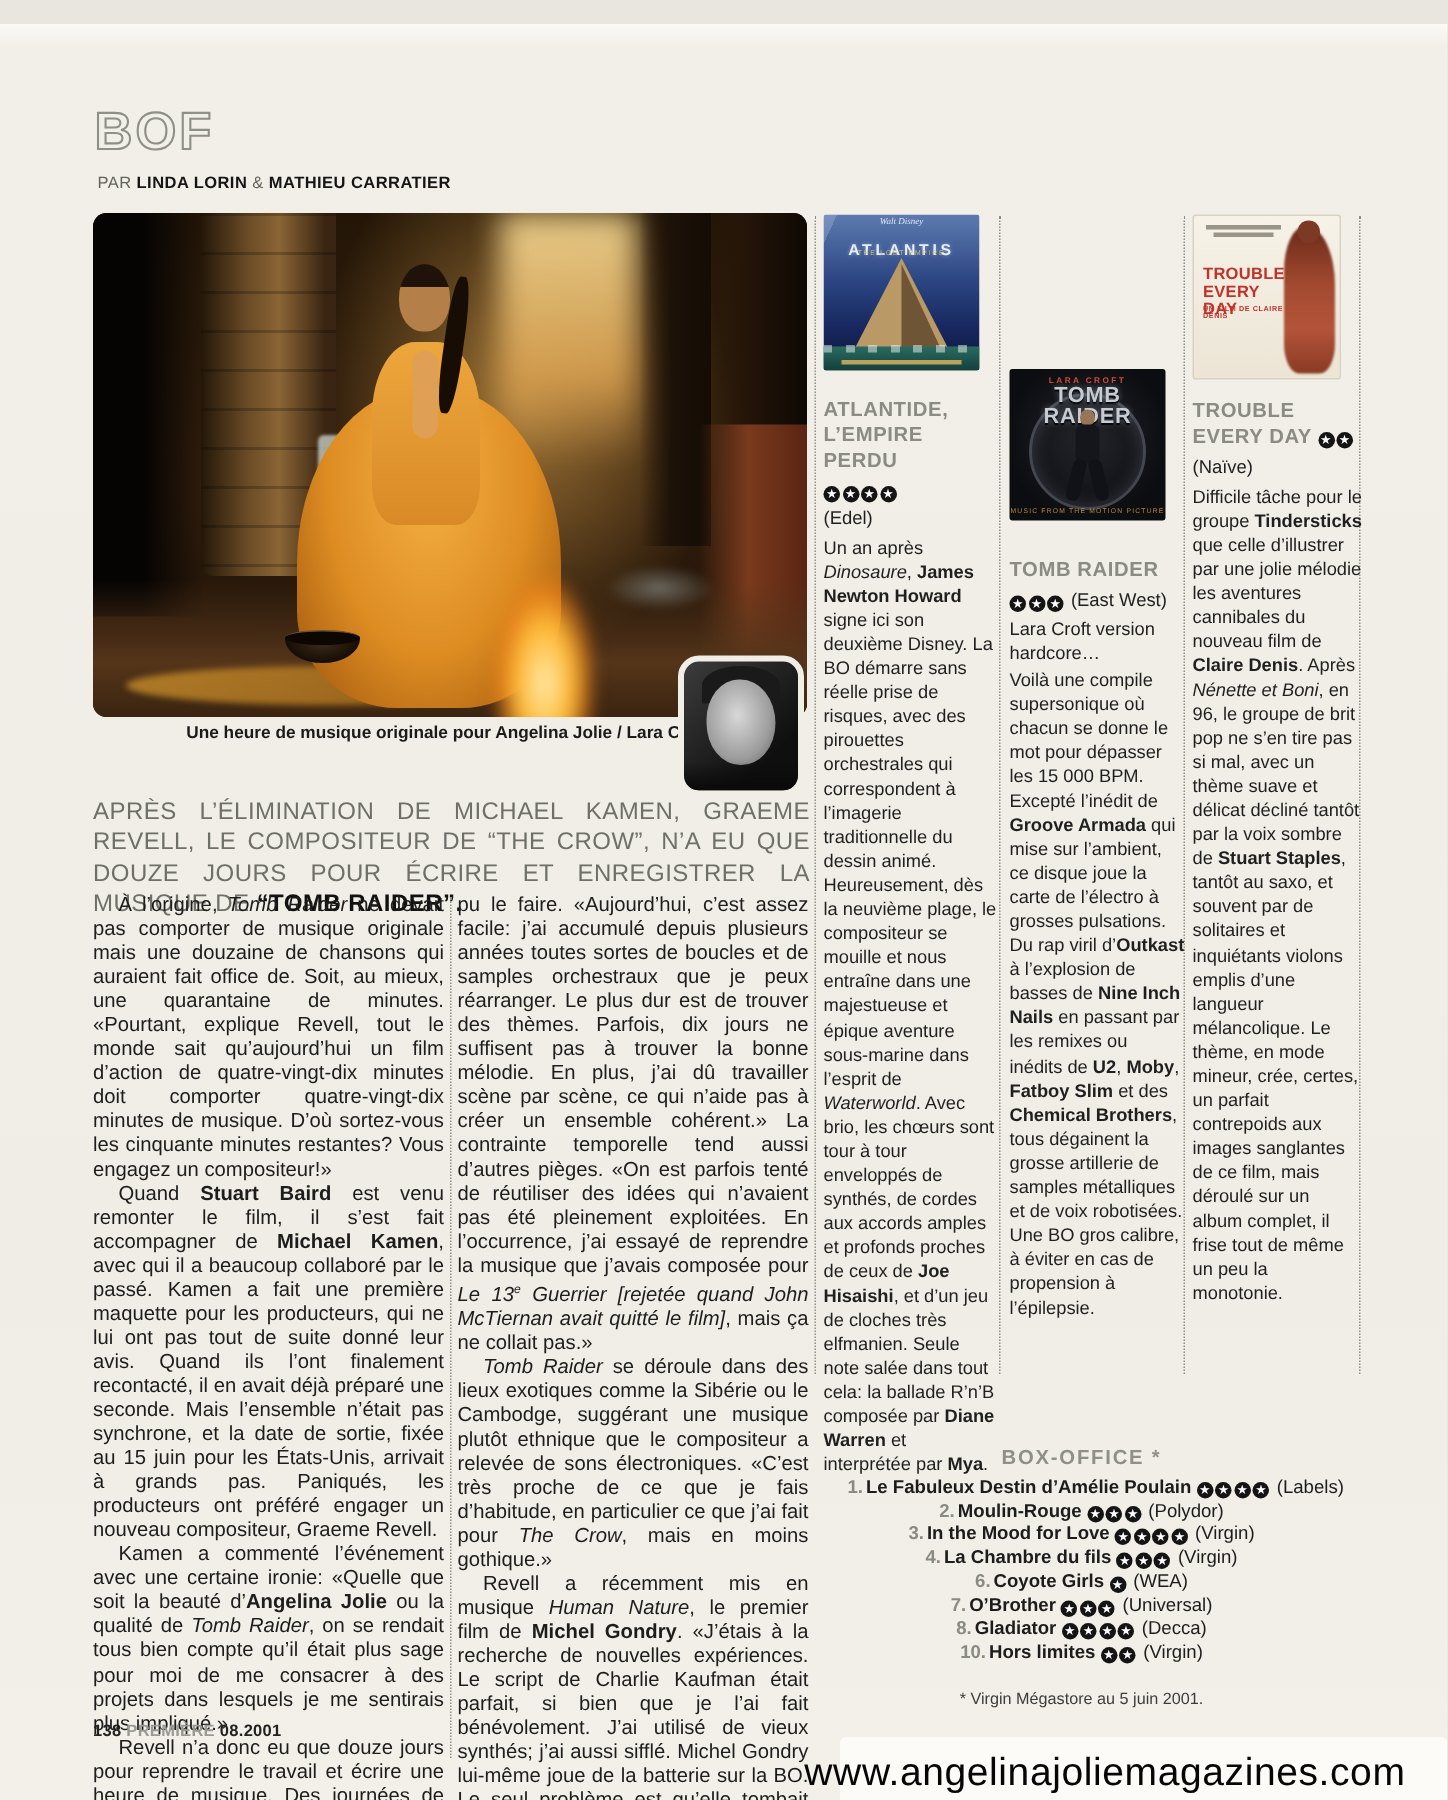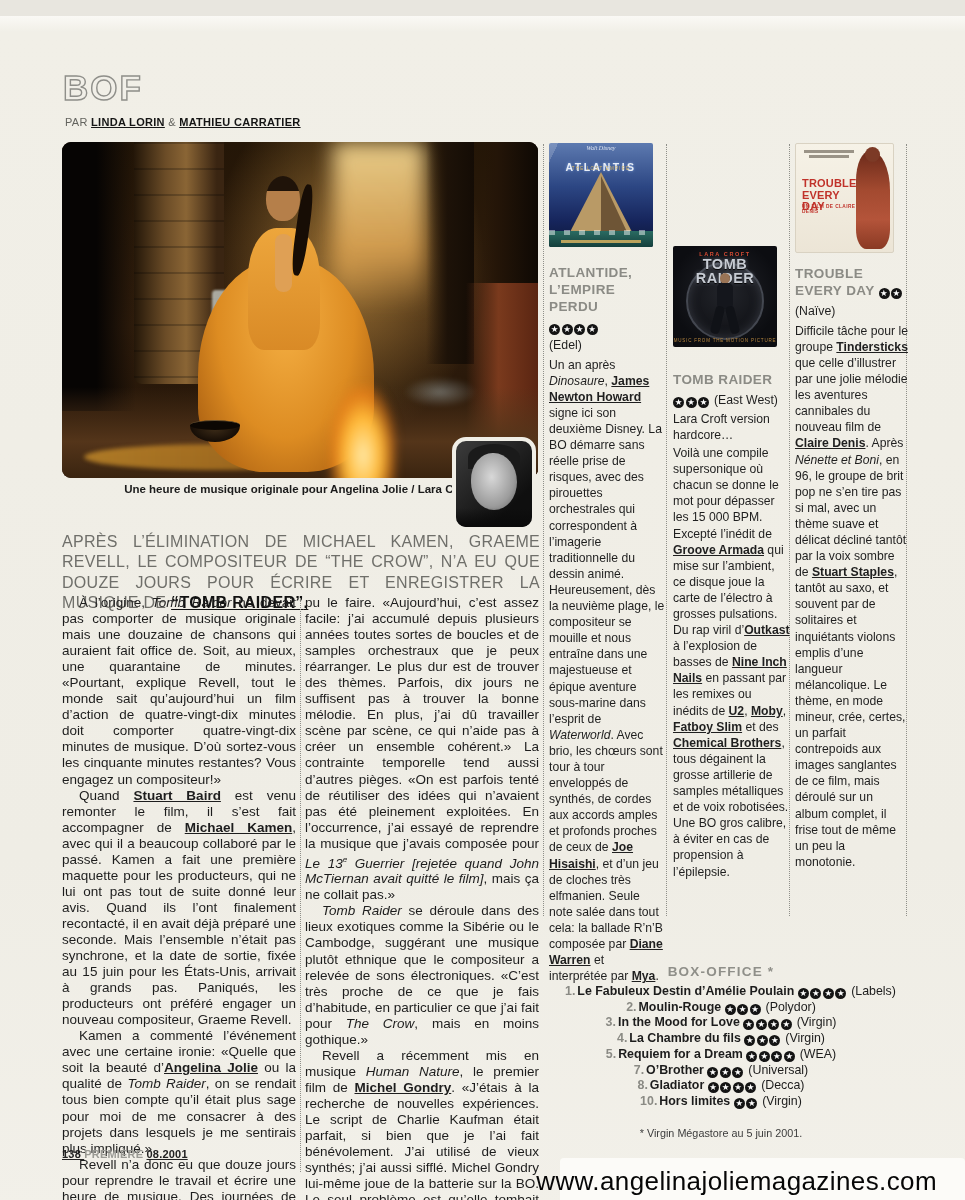--- a/index.html
+++ b/index.html
@@ -73,21 +73,21 @@
   .subhead  { left:62px; top:516px; width:478px; font-size:16px; line-height:1.27; letter-spacing:.3px;
     color:#6f6f6a; text-align:justify; }
   .subhead .dark { color:#111; }
 
   
   .article { font-size:13.5px; line-height:16.05px; text-align:justify; color:#1d1d1d; }
   .col1 { left:62px;  top:579px; width:234px; }
   .col2 { left:305px; top:579px; width:234px; }
   .para { margin:0; text-indent:17px; }
   .para.noindent { text-indent:0; }
-  .b { font-weight:700;text-decoration:underline; } .i { font-style:italic; }
+  .b { font-weight:700; } .i { font-style:italic; }
   .sup { vertical-align:super; font-size:.6em; }
   .muted { color:#63635e; }
   .pmuted { color:#9a9a94; font-weight:700; }
 
   .vrule { width:0; border-left:1px dotted #8f8f89; }
   .vr-art { left:300px; top:582px; height:574px; }
   .vr-1 { left:543px; top:128px; height:772px; }
   .vr-2 { left:666px; top:128px; height:772px; }
   .vr-3 { left:789px; top:128px; height:772px; }
   .vr-4 { left:906px; top:128px; height:772px; }
@@ -282,21 +282,21 @@
         <p class="para"><span>Difficile tâche pour le groupe </span><span class="b">Tindersticks</span><span> que celle d’illustrer par une jolie mélodie les aventures cannibales du nouveau film de </span><span class="b">Claire Denis</span><span>. Après </span><span class="i">Nénette et Boni</span><span>, en 96, le groupe de brit pop ne s’en tire pas si mal, avec un thème suave et délicat décliné tantôt par la voix sombre de </span><span class="b">Stuart Staples</span><span>, tantôt au saxo, et souvent par de solitaires et inquiétants violons emplis d’une langueur mélancolique. Le thème, en mode mineur, crée, certes, un parfait contrepoids aux images sanglantes de ce film, mais déroulé sur un album complet, il frise tout de même un peu la monotonie.</span></p>
       </div>
   </div>
 
   <div class="abs boxoffice">
     <div class="bo-head">BOX-OFFICE *</div>
     <div class="bo-row"><span class="bo-num">1.</span><span class="bo-name">Le Fabuleux Destin d’Amélie Poulain</span> <span><span class="star">★</span><span class="star">★</span><span class="star">★</span><span class="star">★</span></span> <span class="bo-label">(Labels)</span></div>
     <div class="bo-row"><span class="bo-num">2.</span><span class="bo-name">Moulin-Rouge</span> <span><span class="star">★</span><span class="star">★</span><span class="star">★</span></span> <span class="bo-label">(Polydor)</span></div>
     <div class="bo-row"><span class="bo-num">3.</span><span class="bo-name">In the Mood for Love</span> <span><span class="star">★</span><span class="star">★</span><span class="star">★</span><span class="star">★</span></span> <span class="bo-label">(Virgin)</span></div>
     <div class="bo-row"><span class="bo-num">4.</span><span class="bo-name">La Chambre du fils</span> <span><span class="star">★</span><span class="star">★</span><span class="star">★</span></span> <span class="bo-label">(Virgin)</span></div>
-    <div class="bo-row"><span class="bo-num">5.</span><span class="bo-name">Requiem for a Dream</span> <span><span class="star">★</span><span class="star">★</span><span class="star">★</span><span class="star">★</span></span> <span class="bo-label">(WEA)</span></div>
+    <div class="bo-row"><span class="bo-num">6.</span><span class="bo-name">Coyote Girls</span> <span><span class="star">★</span></span> <span class="bo-label">(WEA)</span></div>
     <div class="bo-row"><span class="bo-num">7.</span><span class="bo-name">O’Brother</span> <span><span class="star">★</span><span class="star">★</span><span class="star">★</span></span> <span class="bo-label">(Universal)</span></div>
     <div class="bo-row"><span class="bo-num">8.</span><span class="bo-name">Gladiator</span> <span><span class="star">★</span><span class="star">★</span><span class="star">★</span><span class="star">★</span></span> <span class="bo-label">(Decca)</span></div>
     <div class="bo-row"><span class="bo-num">10.</span><span class="bo-name">Hors limites</span> <span><span class="star">★</span><span class="star">★</span></span> <span class="bo-label">(Virgin)</span></div>
     <div class="bo-foot">* Virgin Mégastore au 5 juin  2001.</div>
   </div>
 
   <div class="abs white-patch"></div>
   <div class="abs footer-left"><span class="b">138 </span><span class="pmuted">PREMIÈRE </span><span class="b">08.2001</span></div>
   <div class="abs website">www.angelinajoliemagazines.com</div>
 

